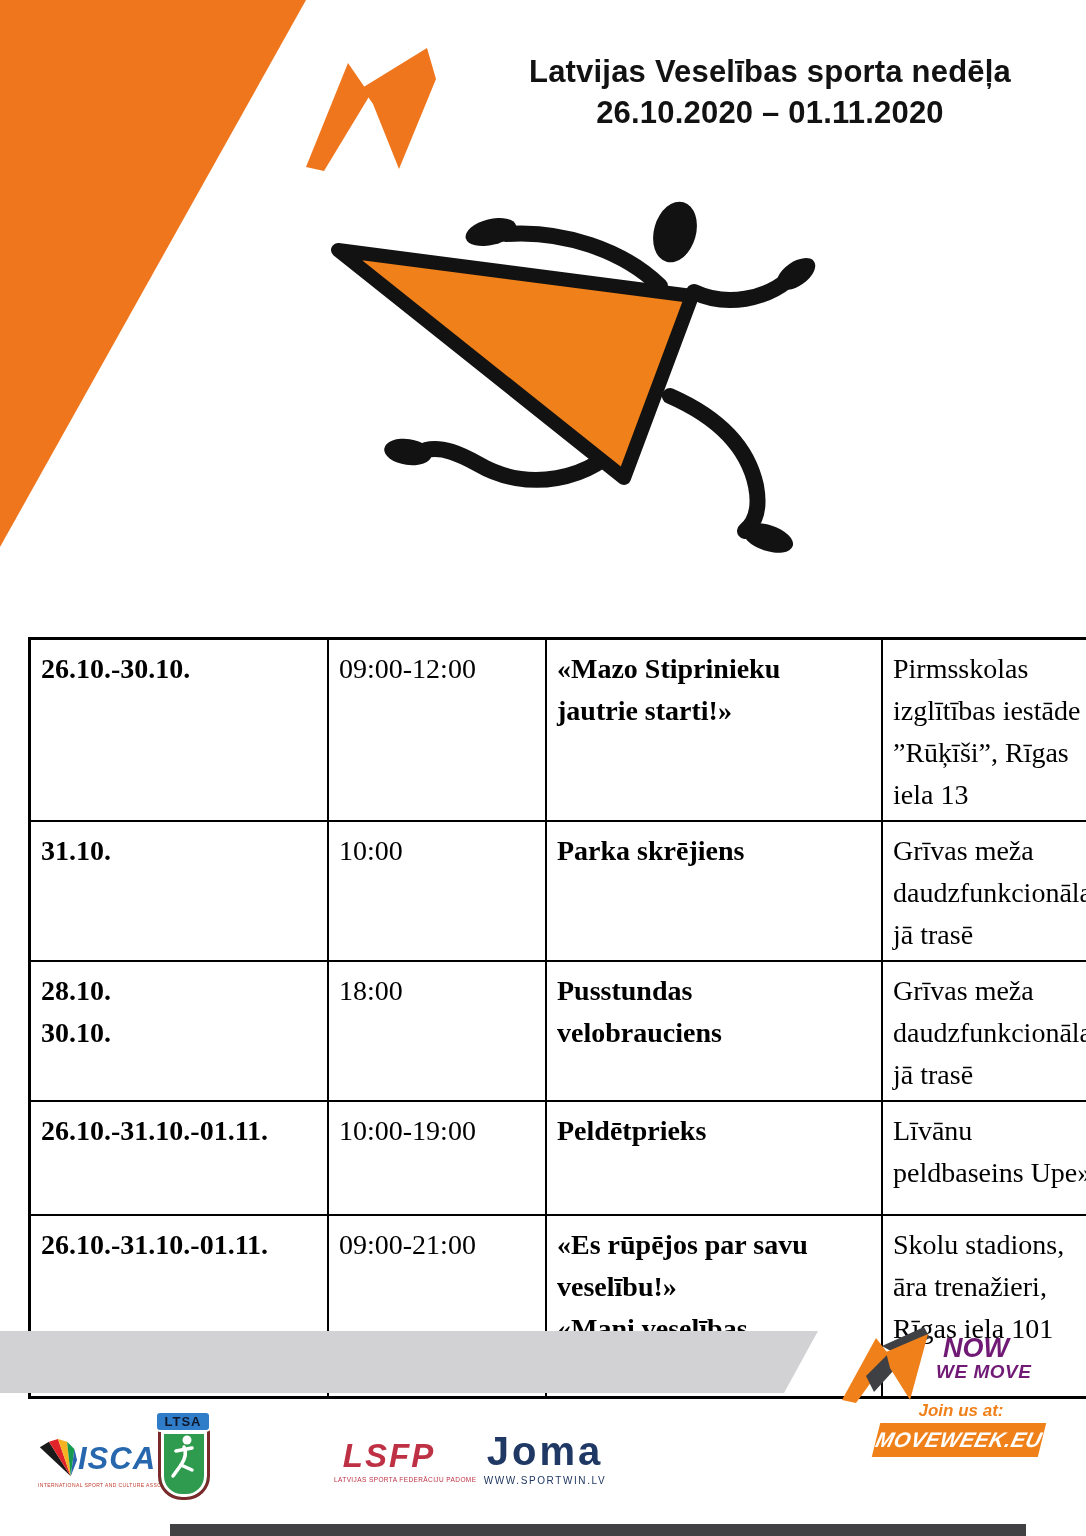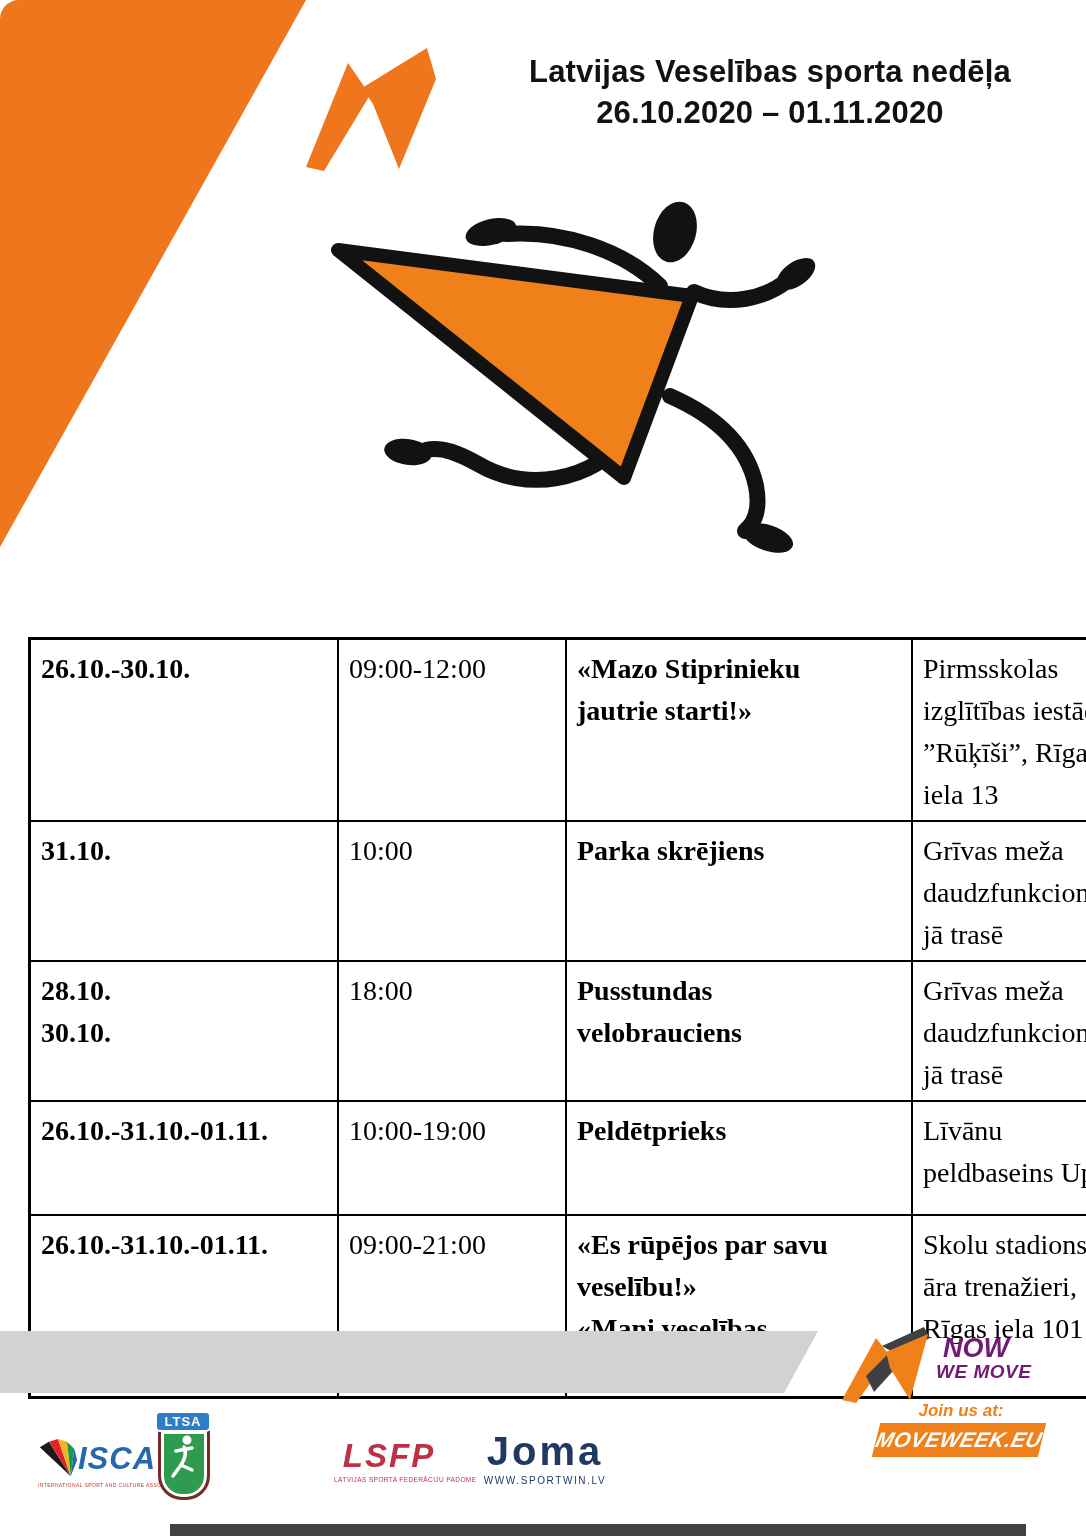--- a/index.html
+++ b/index.html
@@ -1,18 +1,18 @@
 <!DOCTYPE html>
 <html><head>
 <meta charset="utf-8">
 <style>
   html,body { margin:0; padding:0; background:#ffffff; }
   .page {
     position:relative; width:1086px; height:1536px; background:#ffffff;
-    overflow:hidden; font-family:"Liberation Sans", sans-serif; color:#111;border-radius:19px;
+    overflow:hidden; font-family:"Liberation Sans", sans-serif; color:#111;
   }
   
   .corner-wedge {
     position:absolute; left:0; top:0; width:306px; height:547px;
     background:#F0761D; clip-path:polygon(0 0,100% 0,0 100%);
   }
   .top-logo { position:absolute; left:303px; top:46px; width:178px; height:130px; }
   .header-title {
     position:absolute; left:520px; top:52px; width:500px; text-align:center;
     font-weight:bold; font-size:31px; line-height:1.32; color:#121212; letter-spacing:0.2px;
@@ -23,21 +23,21 @@
     font-size:45px; font-weight:bold; color:#171717; letter-spacing:-0.5px;
   }
   
   .program-table {
     position:absolute; left:28px; top:637px; width:1031px;
     border-collapse:collapse; table-layout:fixed;
     font-family:"Liberation Serif", serif; font-size:28px; color:#000;
     border:3px solid #000;
   }
   .program-table td {
-    border:2px solid #000; vertical-align:top; padding:8px 20px 4px 10px;
+    border:2px solid #000; vertical-align:top; padding:8px 10px 4px 10px;
     line-height:1.5; white-space:pre-line; overflow:hidden;
   }
   .col-date { width:276px; } .col-time { width:196px; }
   .col-event { width:314px; } .col-loc { width:245px; }
   .date-cell, .event-cell { font-weight:bold; }
   .r1 td { height:158px; } .r2 td { height:120px; } .r3 td { height:114px; }
   .r4 td { height:100px; } .r5 td { height:146px; }
   
   .gray-banner {
     position:absolute; left:0; top:1331px; width:818px; height:62px;
@@ -65,21 +65,21 @@
   }
   
   .partners { position:absolute; left:0; top:1405px; width:1086px; height:120px; }
   .isca { position:absolute; left:38px; top:32px; width:130px; }
   .isca-row { display:flex; align-items:center; }
   .isca-name { font-style:italic; font-weight:bold; font-size:31px; color:#2767AE; letter-spacing:1px; }
   .isca-tag { font-size:5px; color:#C0392B; letter-spacing:0.4px; margin-top:1px; white-space:nowrap; }
   .ltsa { position:absolute; left:155px; top:6px; width:58px; text-align:center; }
   .ltsa-banner {
     width:56px; height:21px; background:#2F7DC9; border:2px solid #fff; border-radius:5px;
-    box-sizing:border-box; color:#ffffff; font-weight:bold; font-size:13px; line-height:17px;
+    box-sizing:border-box; color:#0f172a; font-weight:bold; font-size:13px; line-height:17px;
     letter-spacing:1px; position:relative; z-index:2;
   }
   .ltsa-shield {
     width:46px; height:66px; margin:-4px auto 0; background:#2E9B4E;
     border:3px solid #7A2A2B; box-shadow:inset 0 0 0 3px #fff;
     border-radius:4px 4px 24px 24px; position:relative; z-index:1;
   }
   .ministry { position:absolute; left:246px; top:6px; width:110px; text-align:center; }
   .ministry-flag { width:50px; height:22px; background:#8465A9; margin:0 auto 5px; }
   .ministry-coa { width:58px; height:48px; margin:0 auto; }

